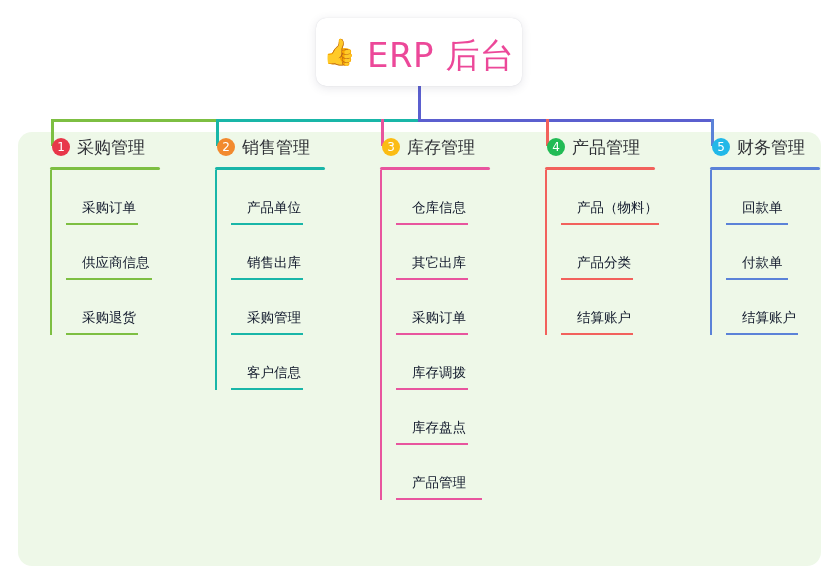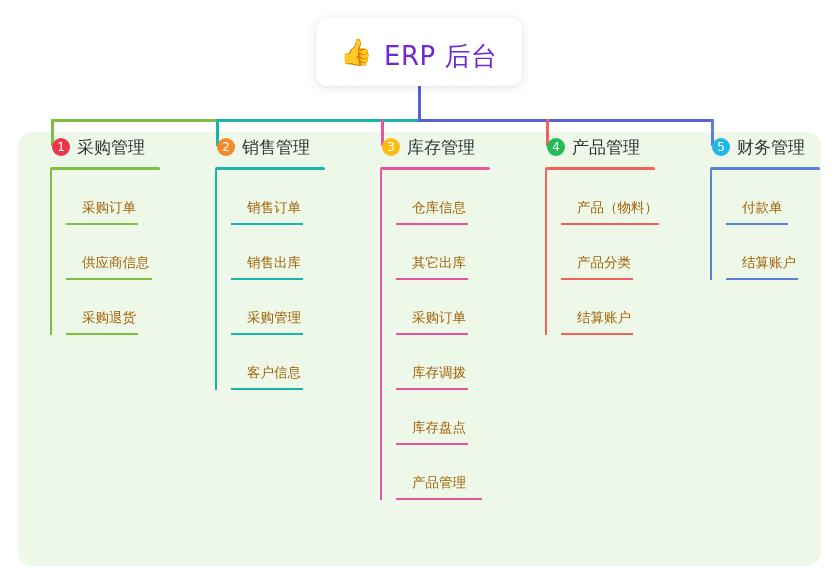--- a/index.html
+++ b/index.html
@@ -40,22 +40,22 @@
     gap: 11px;
     box-sizing: border-box;
     z-index: 5;
   }
   .root-emoji {
     font-size: 26px;
     line-height: 1;
     display: inline-block;
   }
   .root-title {
-    font-size: 26px;
-    color: #6d28d9;
+    font-size: 34px;
+    color: #ec4899;
     letter-spacing: 0.5px;
     white-space: nowrap;
     margin-top: 8px;
   }
 
   
   .line {
     position: absolute;
     z-index: 3;
   }
@@ -132,21 +132,21 @@
   .leaf {
     position: relative;
     height: 55px;
     box-sizing: border-box;
     display: flex;
     align-items: flex-end;
     padding-bottom: 5px;
   }
   .leaf-label {
     font-size: 13.5px;
-    color: #a16207;
+    color: #0f172a;
     white-space: nowrap;
     padding-left: 16px;
     padding-bottom: 3px;
   }
   .leaf-rule {
     position: absolute;
     left: 0;
     bottom: 0;
     height: 2px;
   }
@@ -200,21 +200,21 @@
       </div>
       <div class="branch" style="left: 197px;">
         <div class="branch-head">
           <span class="badge" style="background: rgb(242, 138, 46);">2</span>
           <span class="branch-title">销售管理</span>
         </div>
         <div class="branch-rule" style="background: rgb(25, 182, 168); width: 110px;"></div>
         <div class="leaf-list">
           <div class="spine" style="background: rgb(25, 182, 168);"></div>
           <div class="leaf">
-            <span class="leaf-label">销售订单</span>
+            <span class="leaf-label">产品单位</span>
             <div class="leaf-rule" style="background: rgb(25, 182, 168); width: 72px;"></div>
           </div>
           <div class="leaf">
             <span class="leaf-label">销售出库</span>
             <div class="leaf-rule" style="background: rgb(25, 182, 168); width: 72px;"></div>
           </div>
           <div class="leaf">
             <span class="leaf-label">采购管理</span>
             <div class="leaf-rule" style="background: rgb(25, 182, 168); width: 72px;"></div>
           </div>
@@ -282,20 +282,24 @@
       </div>
       <div class="branch" style="left: 692px;">
         <div class="branch-head">
           <span class="badge" style="background: rgb(34, 184, 232);">5</span>
           <span class="branch-title">财务管理</span>
         </div>
         <div class="branch-rule" style="background: rgb(91, 130, 216); width: 110px;"></div>
         <div class="leaf-list">
           <div class="spine" style="background: rgb(91, 130, 216);"></div>
           <div class="leaf">
+            <span class="leaf-label">回款单</span>
+            <div class="leaf-rule" style="background: rgb(91, 130, 216); width: 62px;"></div>
+          </div>
+          <div class="leaf">
             <span class="leaf-label">付款单</span>
             <div class="leaf-rule" style="background: rgb(91, 130, 216); width: 62px;"></div>
           </div>
           <div class="leaf">
             <span class="leaf-label">结算账户</span>
             <div class="leaf-rule" style="background: rgb(91, 130, 216); width: 72px;"></div>
           </div>
         </div>
       </div>
     </div>

